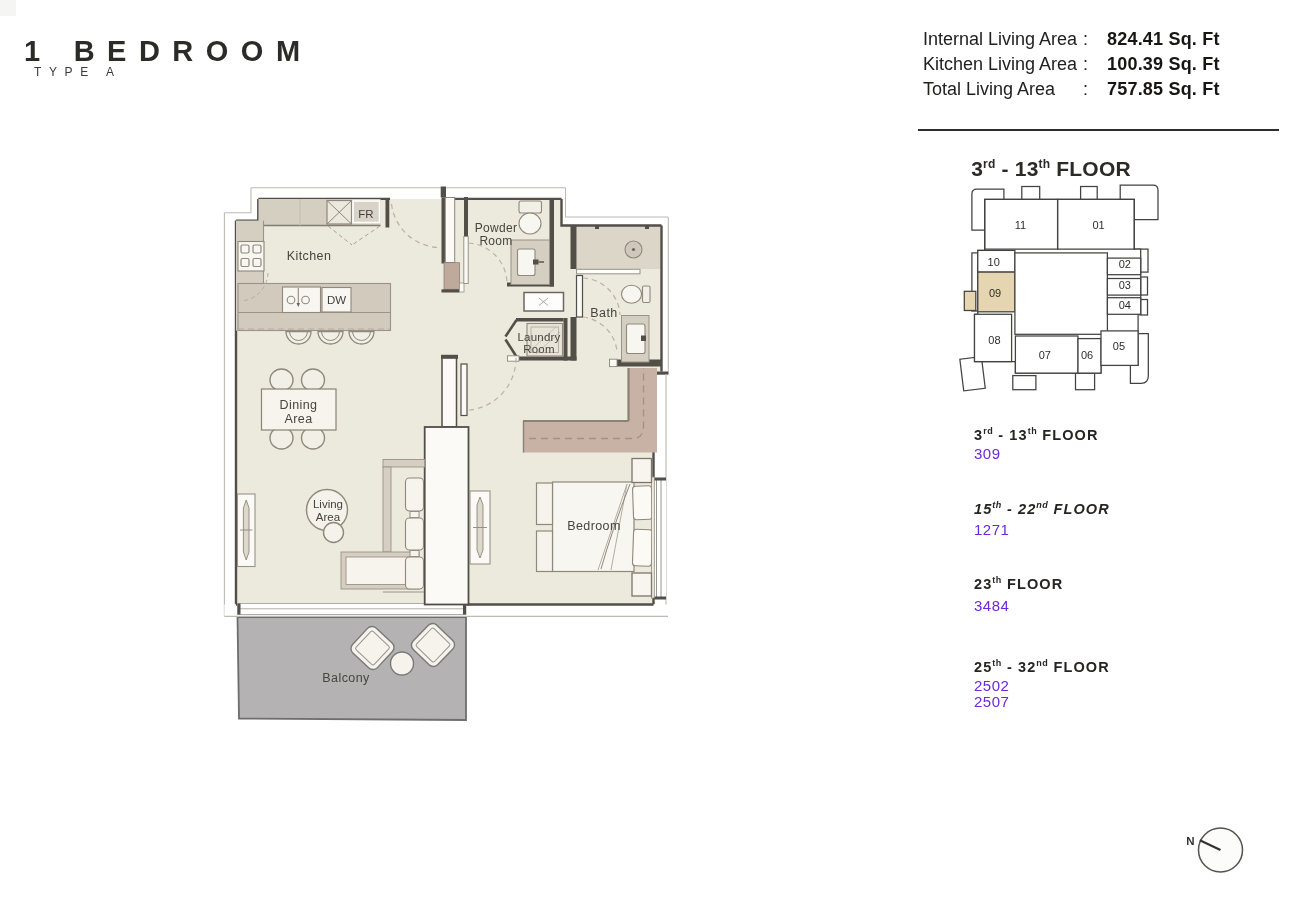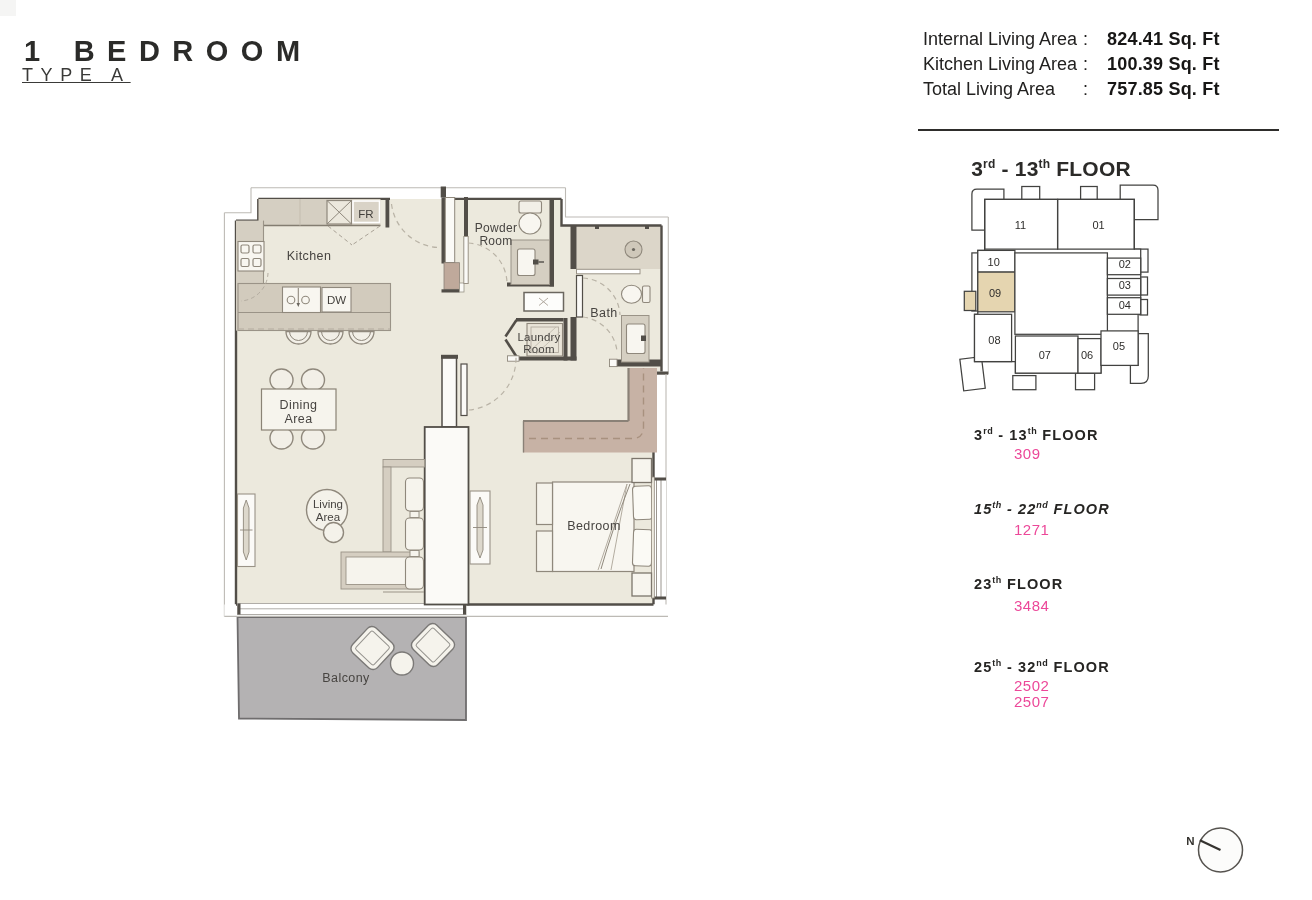--- a/index.html
+++ b/index.html
@@ -1,31 +1,31 @@
 <!DOCTYPE html>
 <html><head>
 <meta charset="utf-8">
 <style>
   html,body{margin:0;padding:0;background:#ffffff;}
   body{font-family:"Liberation Sans", sans-serif;}
   #page{position:relative;filter:opacity(0.999);width:1312px;height:900px;overflow:hidden;background:#ffffff;}
   .abs{position:absolute;}
   #title{left:24px;top:11px;font-size:29px;font-weight:bold;letter-spacing:12.5px;color:#2b2b29;margin-top:24px;}
-  #subtitle{left:22px;top:65px;font-size:18px;letter-spacing:7.6px;color:#3a3a38;text-decoration:underline;}
+  #subtitle{left:34px;top:65px;font-size:12px;letter-spacing:7.6px;color:#3a3a38;}
   .arow{height:25px;line-height:25px;font-size:18px;color:#222120;white-space:nowrap;}
   .alab{display:inline-block;width:160px;}
   .acol{display:inline-block;width:24px;}
   .aval{font-weight:bold;color:#171615;letter-spacing:0.2px;}
   #areas{left:923px;top:27px;}
   #divider{left:918px;top:129px;width:361px;height:2px;background:#2e2d2b;}
   #kphead{left:926px;top:157px;width:250px;text-align:center;font-size:21px;font-weight:bold;color:#2b2a28;letter-spacing:0.2px;white-space:nowrap;}
   #kphead sup{font-size:12px;}
   .flhead{font-size:14.5px;font-weight:bold;letter-spacing:1.1px;color:#262523;white-space:nowrap;}
   .flhead sup{font-size:9px;letter-spacing:0.5px;}
-  .flnum{font-size:15px;color:#ec4899;letter-spacing:0.5px;margin-left:40px;}
+  .flnum{font-size:15px;color:#6d28d9;letter-spacing:0.5px;}
 </style>
 </head>
 <body>
 <div id="page">
 
   <div class="abs" style="left:0;top:0;width:16px;height:16px;background:#f5f5f4;"></div>
 
   <div class="abs" id="title"><span style="margin-right:21px;">1</span>BEDROOM</div>
 
   <div class="abs" id="subtitle">TYPE A</div>

